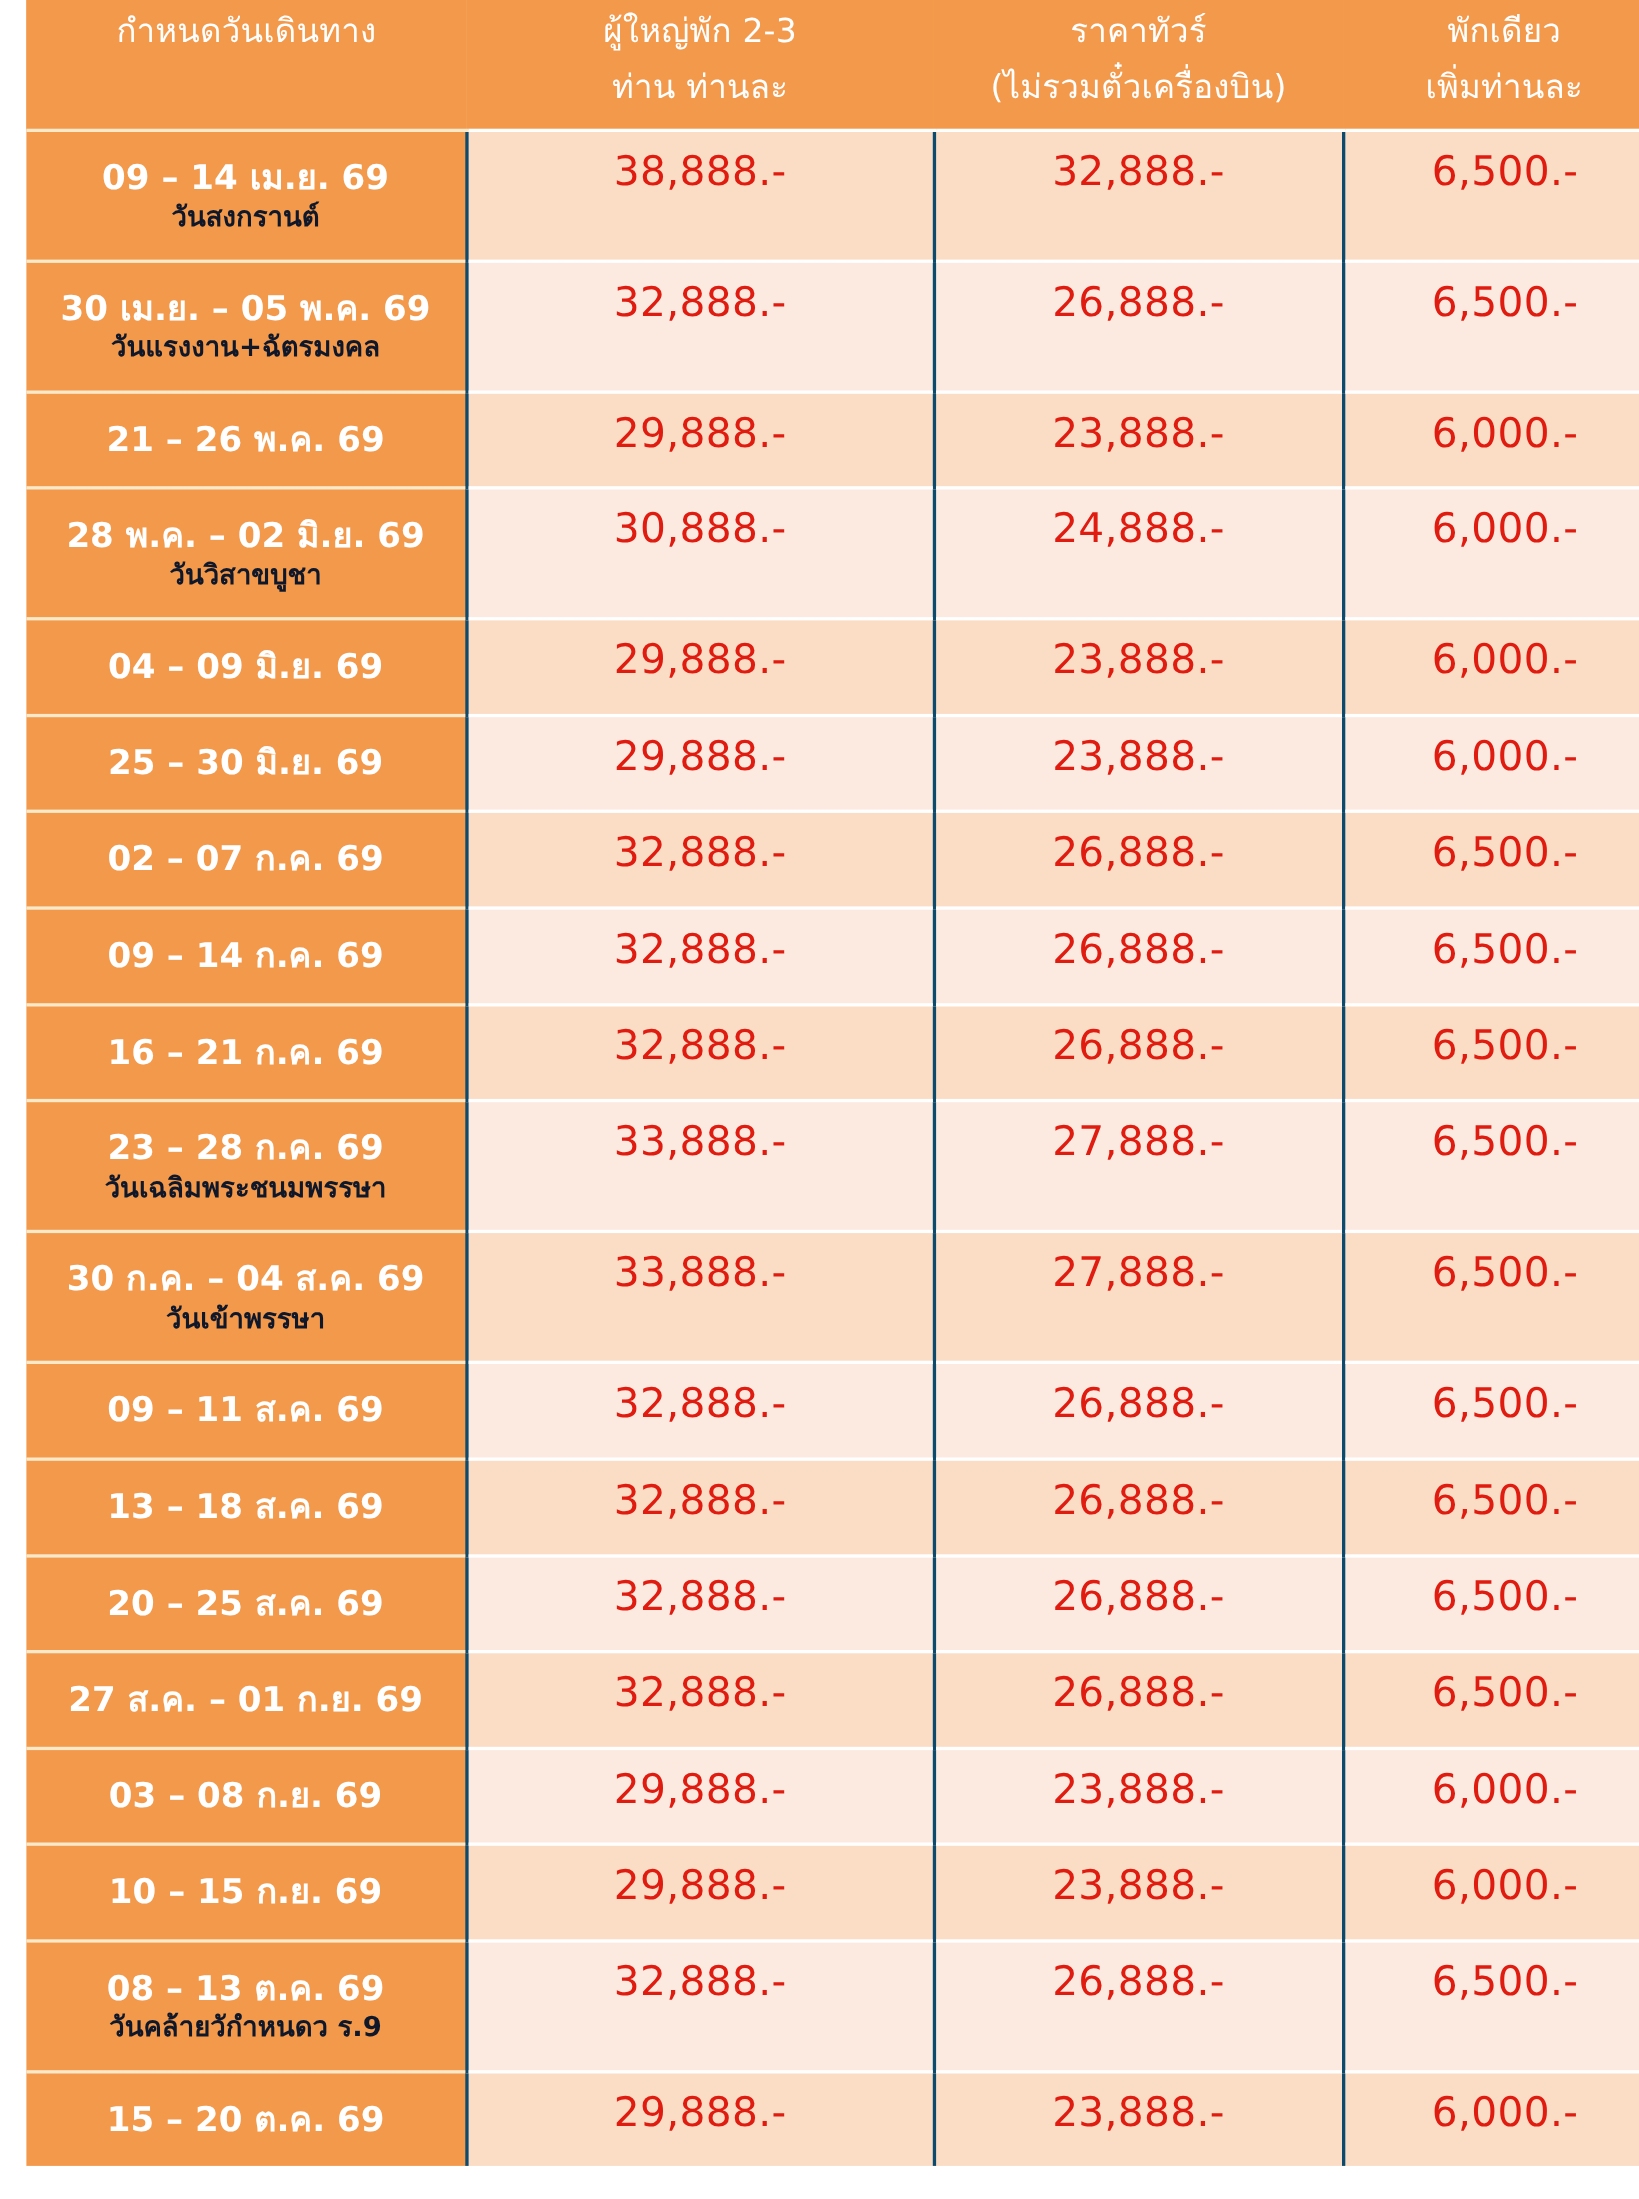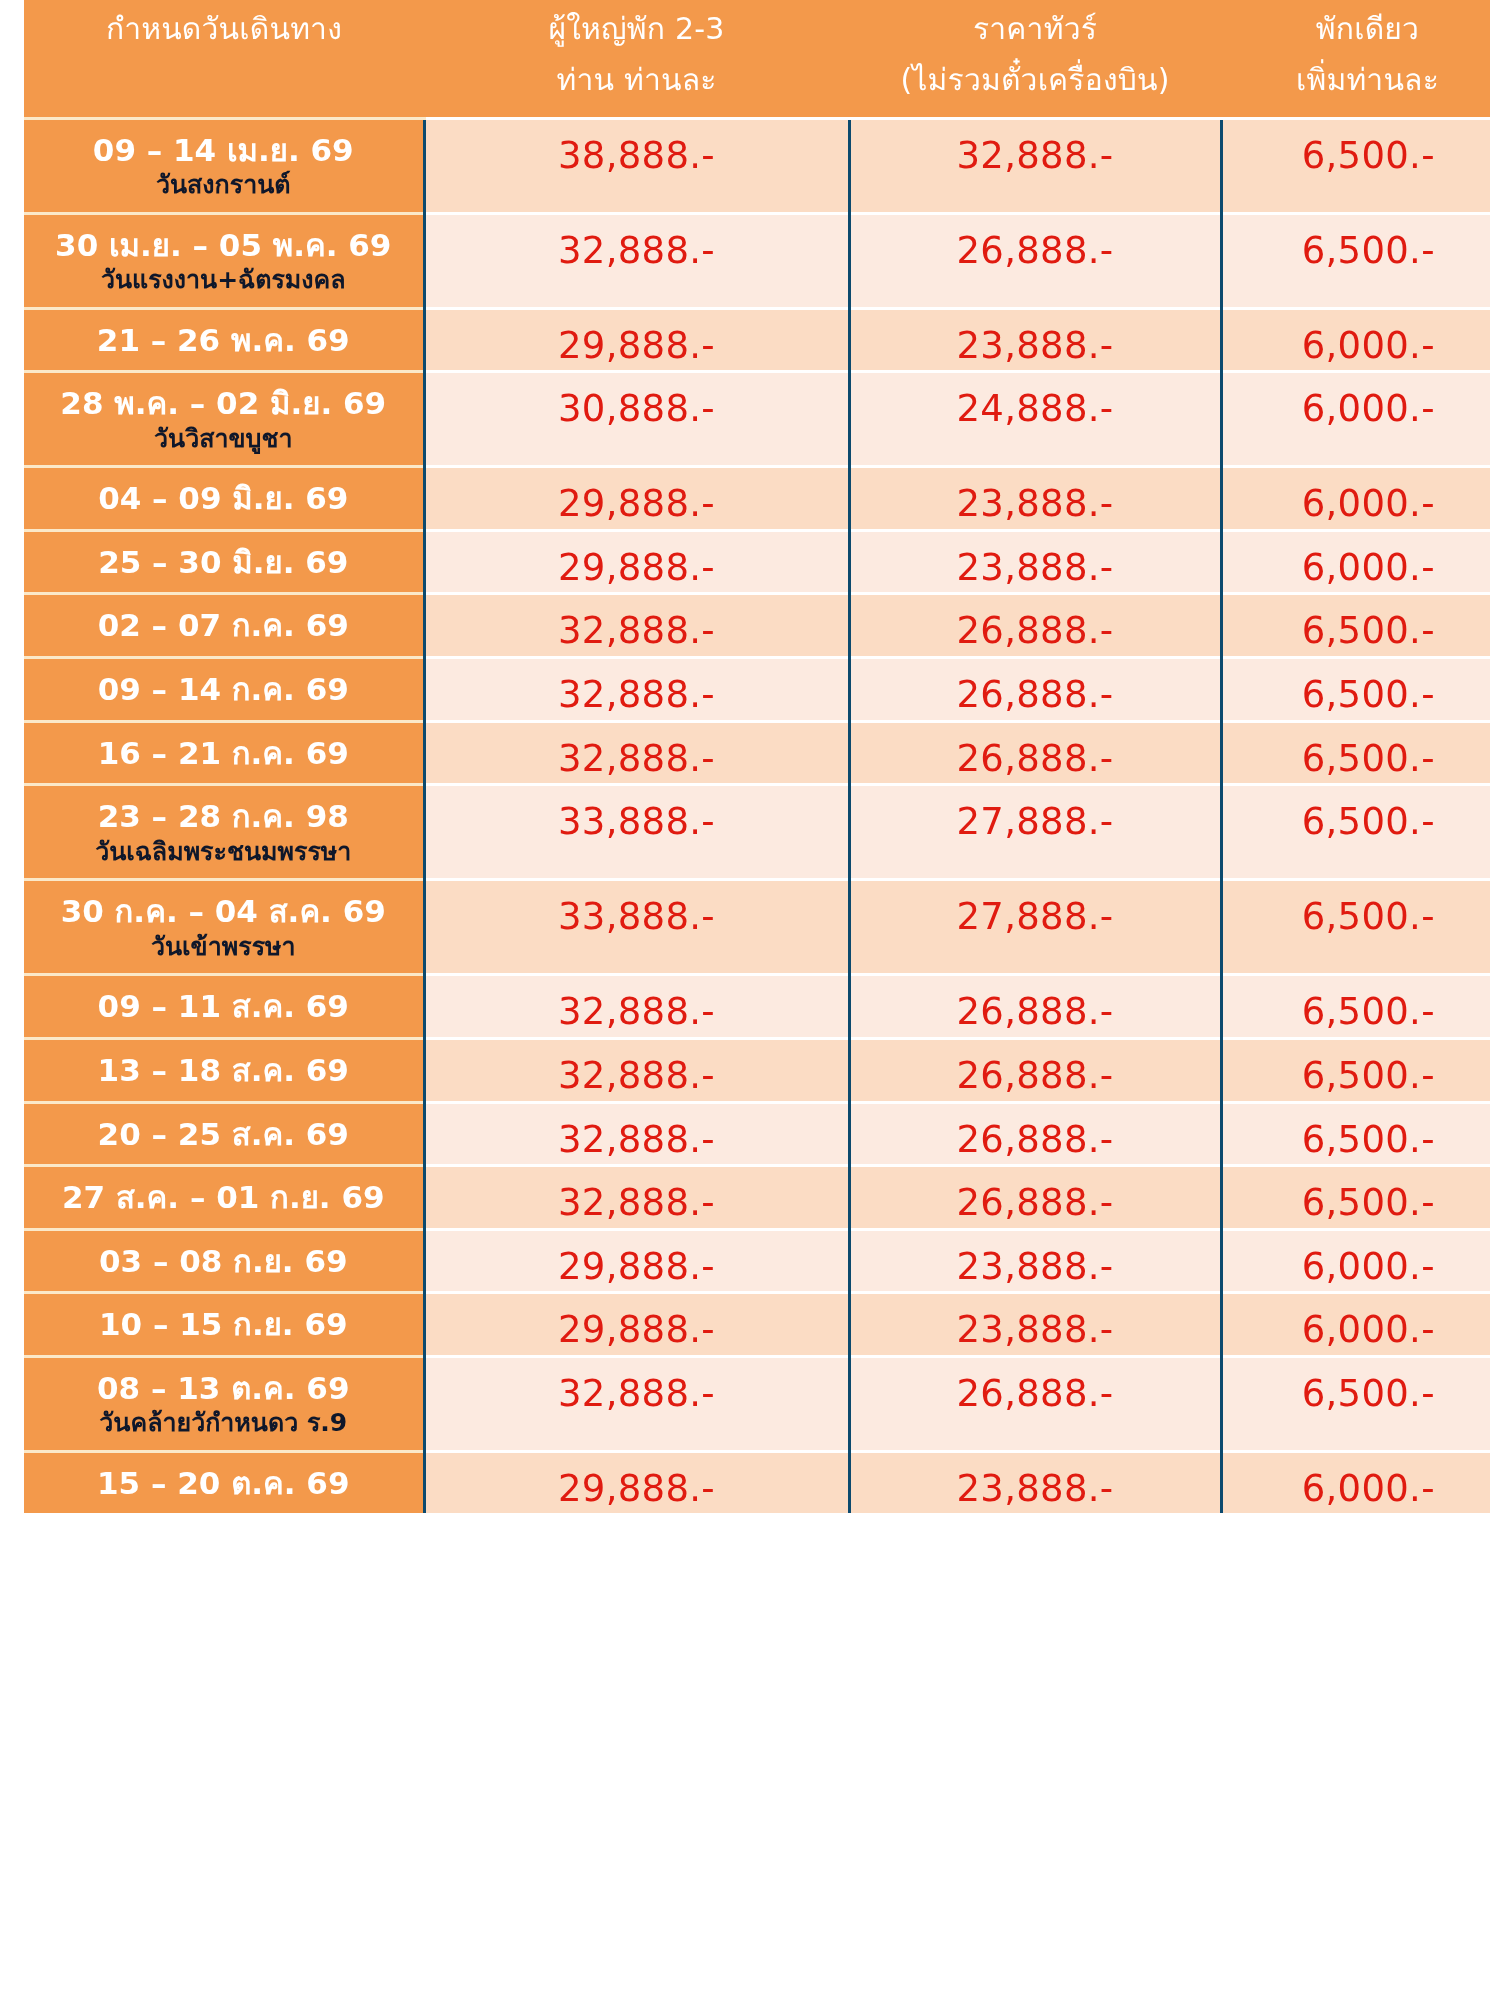--- a/index.html
+++ b/index.html
@@ -50,21 +50,21 @@
 
   
   .td-date {
     background: #F3994B;
     color: #FFFFFF;
     text-align: center;
     vertical-align: middle;
     font-size: 31px;
     font-weight: 700;
     line-height: 1.18;
-    padding: 12px 6px;
+    padding: 24px 6px;
     border-top: 3px solid #FBE9C9;
     box-sizing: border-box;
   }
   .td-date .date-main {
     display: block;
     white-space: nowrap;
   }
   .td-date .date-note {
     display: block;
     color: #0f172a;
@@ -193,21 +193,21 @@
       <tr class="tint-a">
         <td class="td-date">
           <span class="date-main">16 – 21 ก.ค. 69</span>
         </td>
         <td class="td-price">32,888.-</td>
         <td class="td-price">26,888.-</td>
         <td class="td-price">6,500.-</td>
       </tr>
       <tr class="tint-b">
         <td class="td-date">
-          <span class="date-main">23 – 28 ก.ค. 98</span>
+          <span class="date-main">23 – 28 ก.ค. 69</span>
           <span class="date-note">วันเฉลิมพระชนมพรรษา</span>
         </td>
         <td class="td-price">33,888.-</td>
         <td class="td-price">27,888.-</td>
         <td class="td-price">6,500.-</td>
       </tr>
       <tr class="tint-a">
         <td class="td-date">
           <span class="date-main">30 ก.ค. – 04 ส.ค. 69</span>
           <span class="date-note">วันเข้าพรรษา</span>

